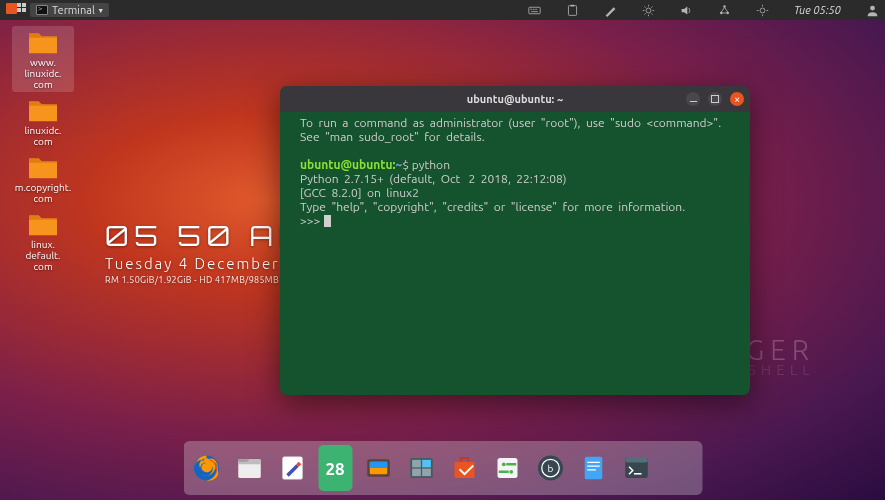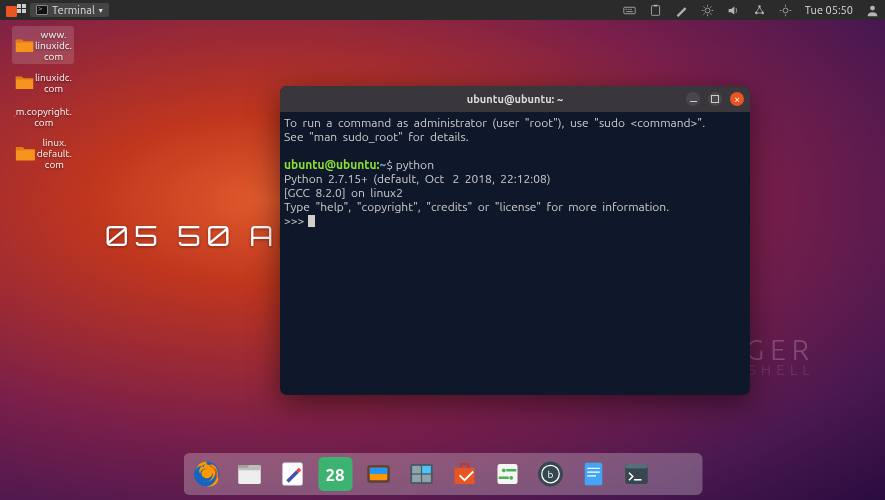--- a/index.html
+++ b/index.html
@@ -7,64 +7,64 @@
   width:885px; height:500px; overflow:hidden; position:relative;
   background: radial-gradient(ellipse at 30% 40%, #e05a2c 0%, #c0361e 20%, #7a1f4a 55%, #4a1850 80%, #2a0c40 100%);
   color:#fff;
 }
 
 .topbar {
   position:absolute; top:0; left:0; right:0; height:20px;
   background:#2b2b2b; display:flex; align-items:center; padding:0 6px;
   font-size:11px; color:#ddd;
 }
-.topbar .left { display:flex; align-items:flex-end; }
-.topbar .right { margin-left:auto; display:flex; align-items:center; gap:13px; }
+.topbar .left { display:flex; align-items:flex-start; }
+.topbar .right { margin-left:auto; display:flex; align-items:center; gap:25px;font-style:italic; }
 .topbar .ico { width:13px; height:13px; display:flex; align-items:center; justify-content:center; opacity:.85; }
 .topbar .activities { width:11px; height:11px; background:#e95420; border-radius:1px; }
 .topbar .apps-ico { width:13px; height:13px; display:grid; grid-template-columns:repeat(2,4px); grid-template-rows:repeat(2,4px); gap:1px;}
 .topbar .apps-ico span{background:#ccc;}
 .topbar .term-group{display:flex;align-items:center;gap:4px;background:#444;padding:1px 6px;border-radius:2px;}
 .topbar .term-group .t-ico{width:12px;height:10px;background:#111;border:1px solid #888;border-radius:1px;position:relative;}
 .topbar .term-group .t-ico::after{content:">";position:absolute;left:1px;top:-2px;font-size:8px;color:#aaa;}
 .topbar .dropdown-arrow{font-size:8px;}
 .topbar svg{width:13px;height:13px;fill:#ccc;}
 
 .desktop-icons{position:absolute;top:26px;left:12px;display:flex;flex-direction:column;gap:2px;}
-.dicon{width:62px;display:flex;flex-direction:row;align-items:center;padding:2px;border-radius:3px;}
+.dicon{width:62px;display:flex;flex-direction:column;align-items:center;padding:2px;border-radius:3px;}
 .dicon.sel{background:rgba(255,255,255,.15);}
 .folder{width:34px;height:28px;position:relative;}
 .folder svg{width:100%;height:100%;}
 .dlabel{font-size:10px;text-align:center;line-height:11px;margin-top:1px;color:#fff;text-shadow:0 1px 2px rgba(0,0,0,.5);white-space:pre-line;}
 
 .conky{position:absolute;left:105px;top:218px;color:#fff;text-shadow:0 1px 3px rgba(0,0,0,.4);}
 .conky .clock{font-size:28px;letter-spacing:6px;font-weight:300;font-family:"Orbitron","Segoe UI",sans-serif;}
 .conky .date{font-size:15px;letter-spacing:2px;margin-top:2px;font-weight:300;}
 .conky .sys{font-size:9px;margin-top:3px;opacity:.9;letter-spacing:.3px;}
 
-.term-window{position:absolute;left:280px;top:86px;width:470px;height:309px;background:#0f172a;border-radius:7px;box-shadow:0 8px 30px rgba(0,0,0,.5);overflow:hidden;}
+.term-window{position:absolute;left:280px;top:86px;width:470px;height:309px;background:#14532d;border-radius:7px;box-shadow:0 8px 30px rgba(0,0,0,.5);overflow:hidden;}
 .term-titlebar{height:26px;background:#3a373c;display:flex;align-items:center;position:relative;}
 .term-title{position:absolute;left:0;right:0;text-align:center;font-size:11px;font-weight:bold;color:#ddd;}
 .win-ctrls{position:absolute;right:6px;display:flex;gap:8px;align-items:center;}
 .win-btn{width:14px;height:14px;border-radius:50%;display:flex;align-items:center;justify-content:center;font-size:10px;color:#ccc;background:#4a474c;}
 .win-btn.min::before{content:"";width:7px;height:1px;background:#ccc;display:block;margin-top:4px;}
 .win-btn.max::before{content:"";width:6px;height:6px;border:1px solid #ccc;display:block;}
 .win-btn.close{background:#e95420;}
 .win-btn.close::before{content:"×";color:#fff;font-size:11px;line-height:1;}
-.term-body{padding:4px 4px;font-family:"Ubuntu Mono","Consolas",monospace;font-size:12px;line-height:14px;color:#d0cfce;white-space:pre;}
+.term-body{padding:4px 20px;font-family:"Ubuntu Mono","Consolas",monospace;font-size:12px;line-height:14px;color:#d0cfce;white-space:pre;}
 .term-body .prompt{color:#8ae234;font-weight:bold;}
 .term-body .path{color:#729fcf;font-weight:bold;}
 .cursor{display:inline-block;width:7px;height:12px;background:#d0cfce;vertical-align:text-bottom;margin-left:1px;}
 
 .voyager{position:absolute;right:70px;bottom:122px;text-align:right;}
 .voyager .v1{font-size:28px;letter-spacing:6px;color:rgba(255,255,255,.22);font-weight:300;}
 .voyager .v2{font-size:15px;letter-spacing:5px;color:rgba(255,255,255,.10);margin-top:-4px;}
 
 .dock{position:absolute;left:50%;transform:translateX(-50%);bottom:5px;background:rgba(240,240,240,.28);border-radius:6px;padding:4px 6px;display:flex;gap:9px;backdrop-filter:blur(4px);}
-.dock-item{width:34px;height:34px;border-radius:5px;display:flex;align-items:center;justify-content:center;position:relative;}
+.dock-item{width:34px;height:46px;border-radius:5px;display:flex;align-items:center;justify-content:center;position:relative;}
 .dock-item svg{width:30px;height:30px;}
 .dock-item.cal{background:#3cb371;color:#fff;font-size:16px;font-weight:bold;}
 .dock-item.cal .calnum{font-size:17px;}
 .dock-item.apps{width:34px;}
 </style>
 </head>
 <body>
 
 <div class="topbar">
   <div class="left">
@@ -184,20 +184,22 @@
           <path d="M4 8 L18 8 L22 12 L44 12 L44 14 L4 14 Z" fill="#e07c10"></path>
         </svg></div>
     <div class="dlabel">linux.
 default.
 com</div>
   </div>
 </div>
 
 <div class="conky">
   <div class="clock">05 50 AM</div>
+  <div class="date">Tuesday  4 December</div>
+  <div class="sys">RM 1.50GiB/1.92GiB - HD 417MB/985MB</div>
 </div>
 
 <div class="voyager">
   <div class="v1">VOYAGER</div>
   <div class="v2">GNOME SHELL</div>
 </div>
 
 <div class="term-window">
   <div class="term-titlebar">
     <div class="term-title">ubuntu@ubuntu: ~</div>

